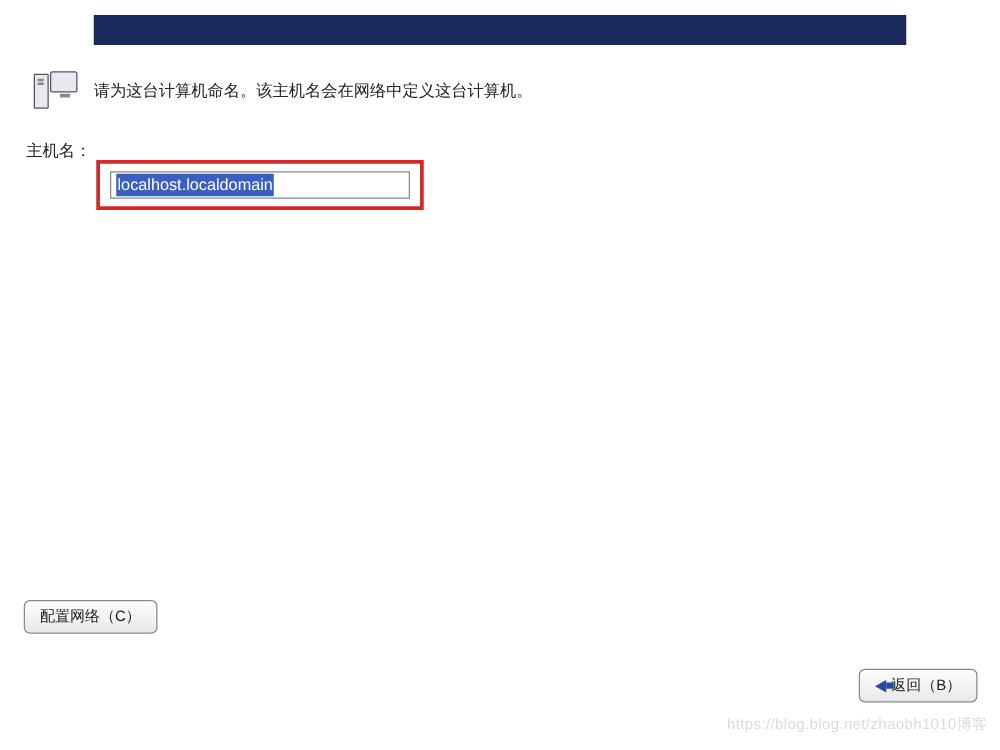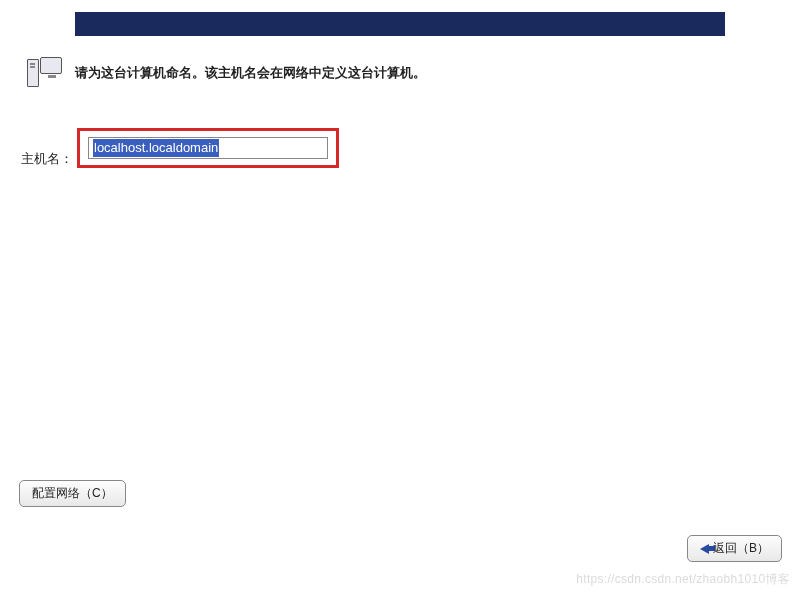--- a/index.html
+++ b/index.html
@@ -61,28 +61,27 @@
       content: "";
       position: absolute;
       left: 2px; top: 3px;
       width: 5px; height: 2px;
       background: #888;
       box-shadow: 0 3px 0 #888;
     }
     .info-text {
       color: #222;
       line-height: 1.4;
-      font-weight: bold;
     }
     .hostname-row {
       position: absolute;
       top: 112px;
       left: 21px;
       display: flex;
-      align-items: flex-end;
+      align-items: flex-start;
     }
     .hostname-label {
       color: #222;
       margin-right: 4px;
     }
     .highlight-box {
       border: 3px solid #d62828;
       padding: 6px 8px;
       margin-top: 16px;
     }
@@ -206,13 +205,13 @@
   <span>配置网络（C）</span>
 </button>
 
 <div class="bottom-bar">
   <button class="btn">
     <span class="arrow-left"></span>
     <span>返回（B）</span>
   </button>
 </div>
 
-<div class="watermark">https://csdn.csdn.net/zhaobh1010博客</div>
+<div class="watermark">https://blog.blog.net/zhaobh1010博客</div>
 
 </body></html>

